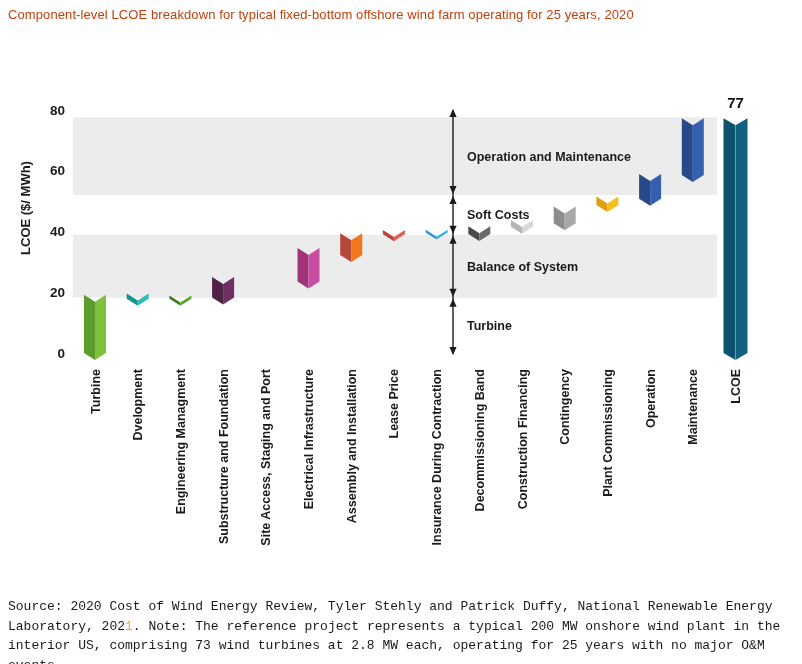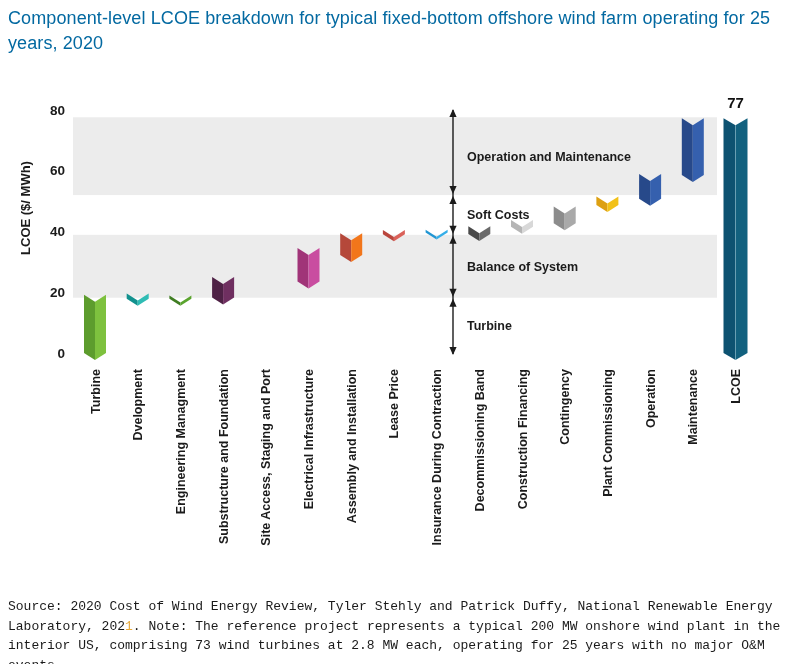--- a/index.html
+++ b/index.html
@@ -1,19 +1,19 @@
 <!DOCTYPE html>
 <html><head>
 <meta charset="utf-8">
 <style>
   html,body{margin:0;padding:0;background:#ffffff;}
   .page{position:relative;width:802px;height:664px;background:#fff;overflow:hidden;
         font-family:"Liberation Sans",sans-serif;}
-  .title{position:absolute;left:8px;top:6px;width:780px;font-size:18px;line-height:1.38;
-         color:#0369a1;letter-spacing:0.1px;}
+  .title{position:absolute;left:8px;top:6px;width:780px;font-size:13px;line-height:1.38;
+         color:#c2410c;letter-spacing:0.1px;}
   .chart{position:absolute;left:0;top:0;}
   .footer{position:absolute;left:8px;top:597px;width:788px;
           font-family:Liberation Mono, monospace;font-size:13px;line-height:1.5;color:#1a1a1a;}
 </style>
 </head>
 <body>
 
 <div class="page">
   <div class="title">Component-level LCOE breakdown for typical fixed-bottom offshore wind farm operating for 25 years, 2020</div>
   <svg id="chart" class="chart" width="802" height="600" viewBox="0 0 802 600">

